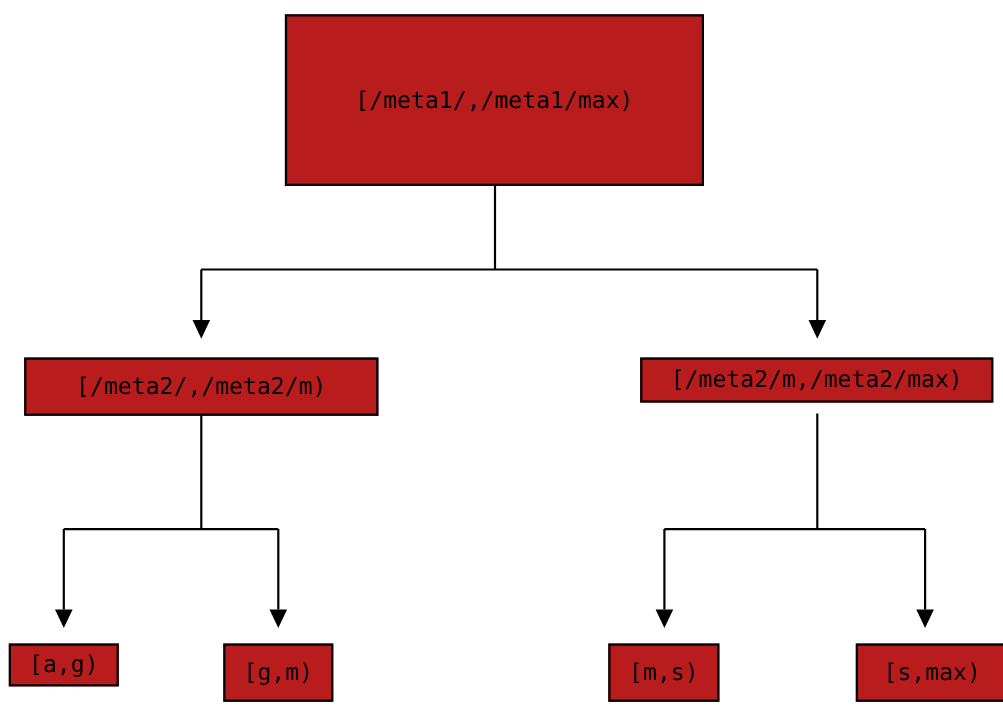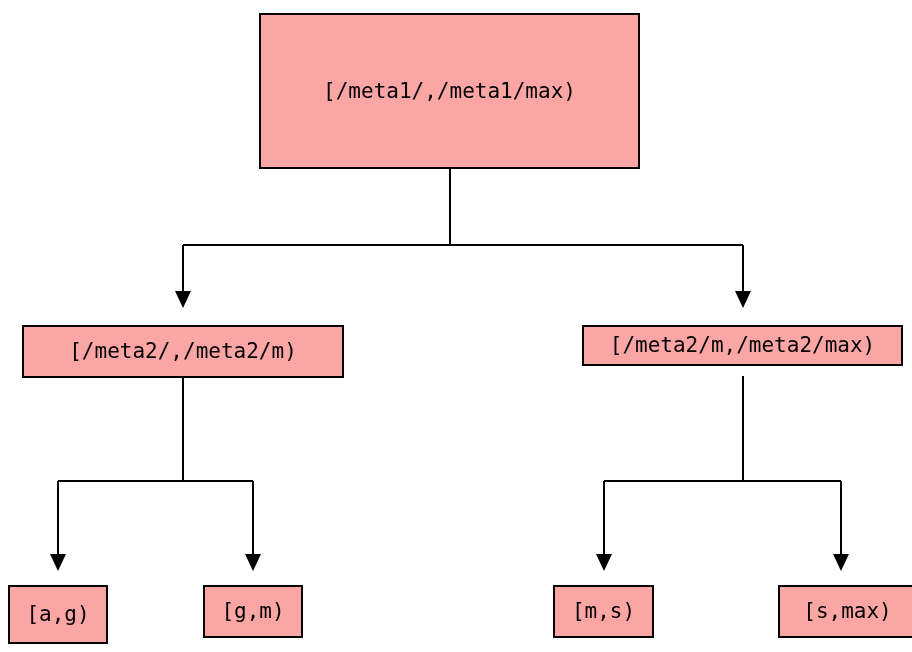--- a/index.html
+++ b/index.html
@@ -20,33 +20,33 @@
     left: 0;
     top: 0;
     width: 912px;
     height: 652px;
     display: block;
   }
   .node {
     position: absolute;
     box-sizing: border-box;
     border: 2px solid #000000;
-    background: #fca5a5;
+    background: #b91c1c;
     display: flex;
     align-items: center;
     justify-content: center;
     font-size: 21px;
     line-height: 1;
     color: #000000;
     white-space: nowrap;
   }
   .node-root  { left: 259px; top: 13px;  width: 381px; height: 156px; }
   .node-left  { left: 22px;  top: 325px; width: 322px; height: 53px; }
   .node-right { left: 582px; top: 325px; width: 321px; height: 41px; }
-  .node-ag    { left: 8px;   top: 585px; width: 100px; height: 59px; }
+  .node-ag    { left: 8px;   top: 585px; width: 100px; height: 39px; }
   .node-gm    { left: 203px; top: 585px; width: 100px; height: 53px; }
   .node-ms    { left: 553px; top: 585px; width: 101px; height: 53px; }
   .node-smax  { left: 778px; top: 585px; width: 139px; height: 53px; }
   .edge-line {
     stroke: #000000;
     stroke-width: 2;
     fill: none;
   }
   .arrow-head {
     fill: #000000;

